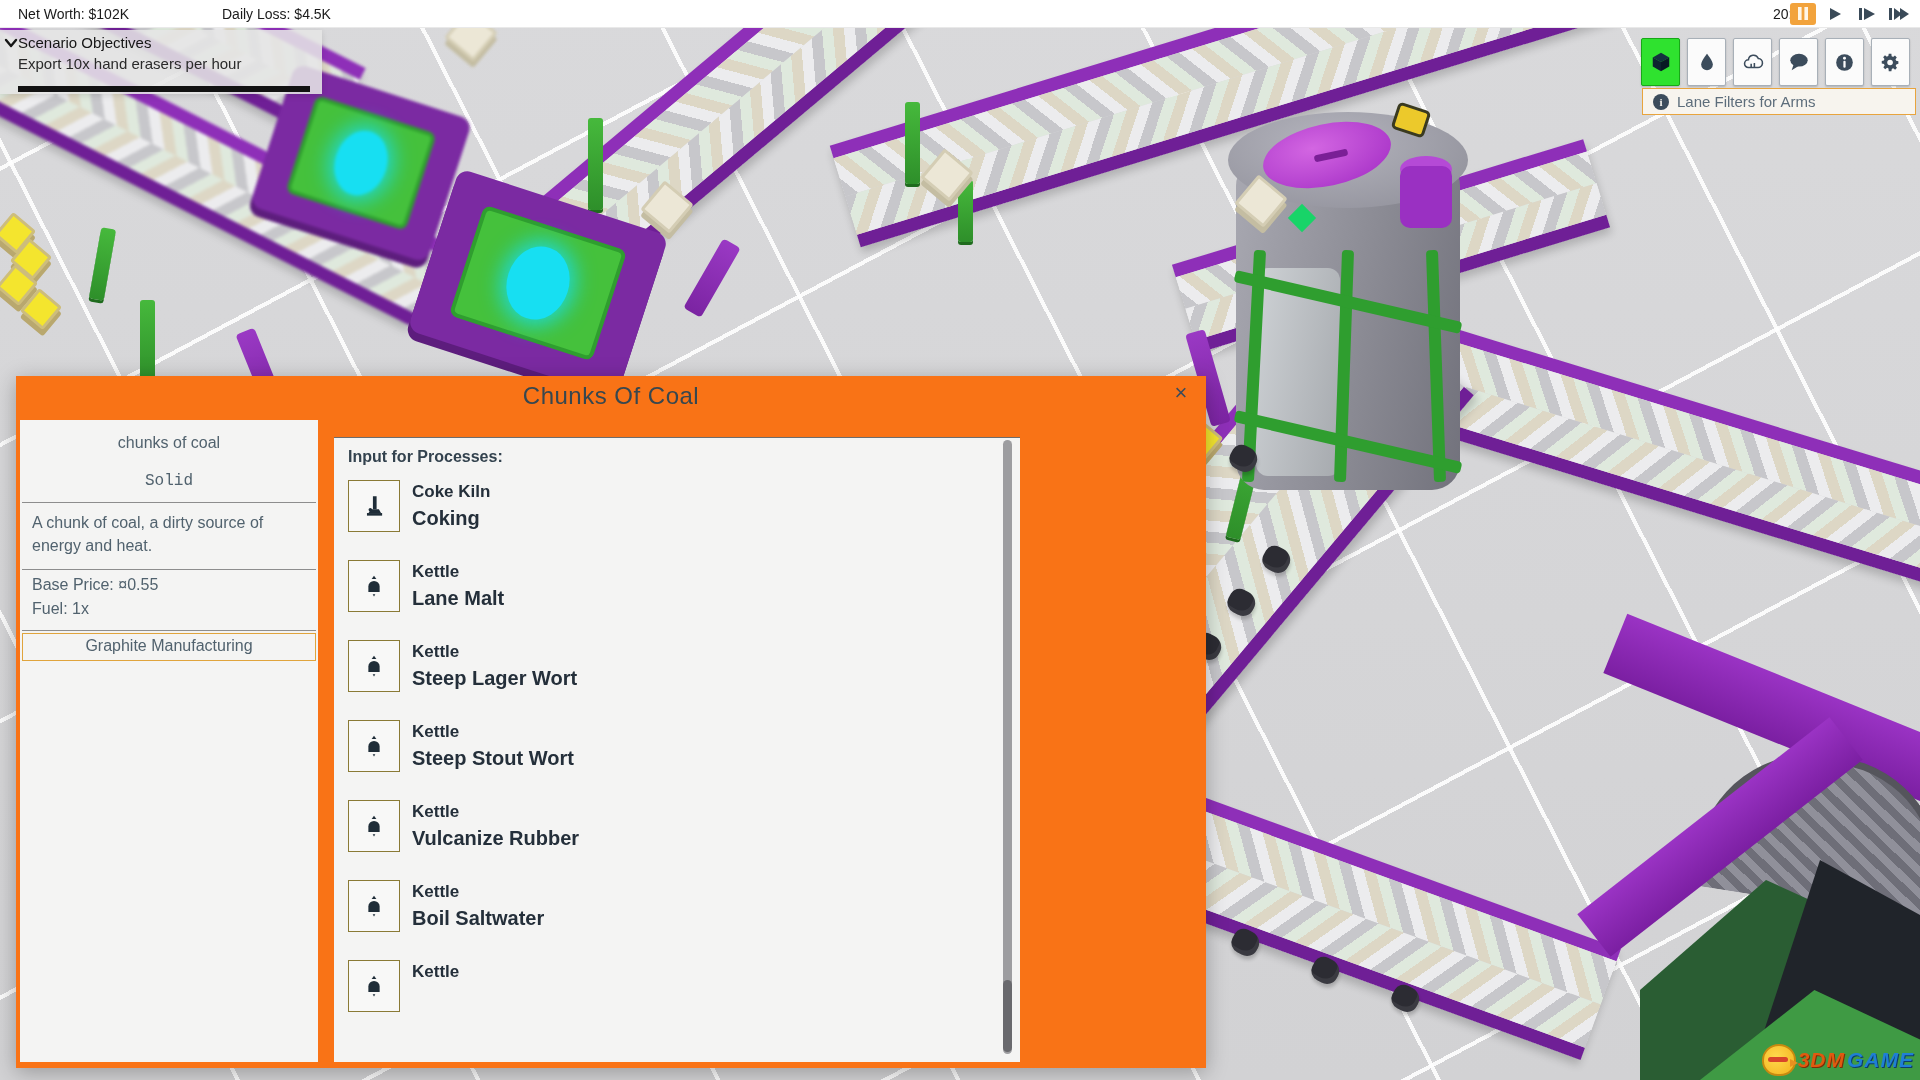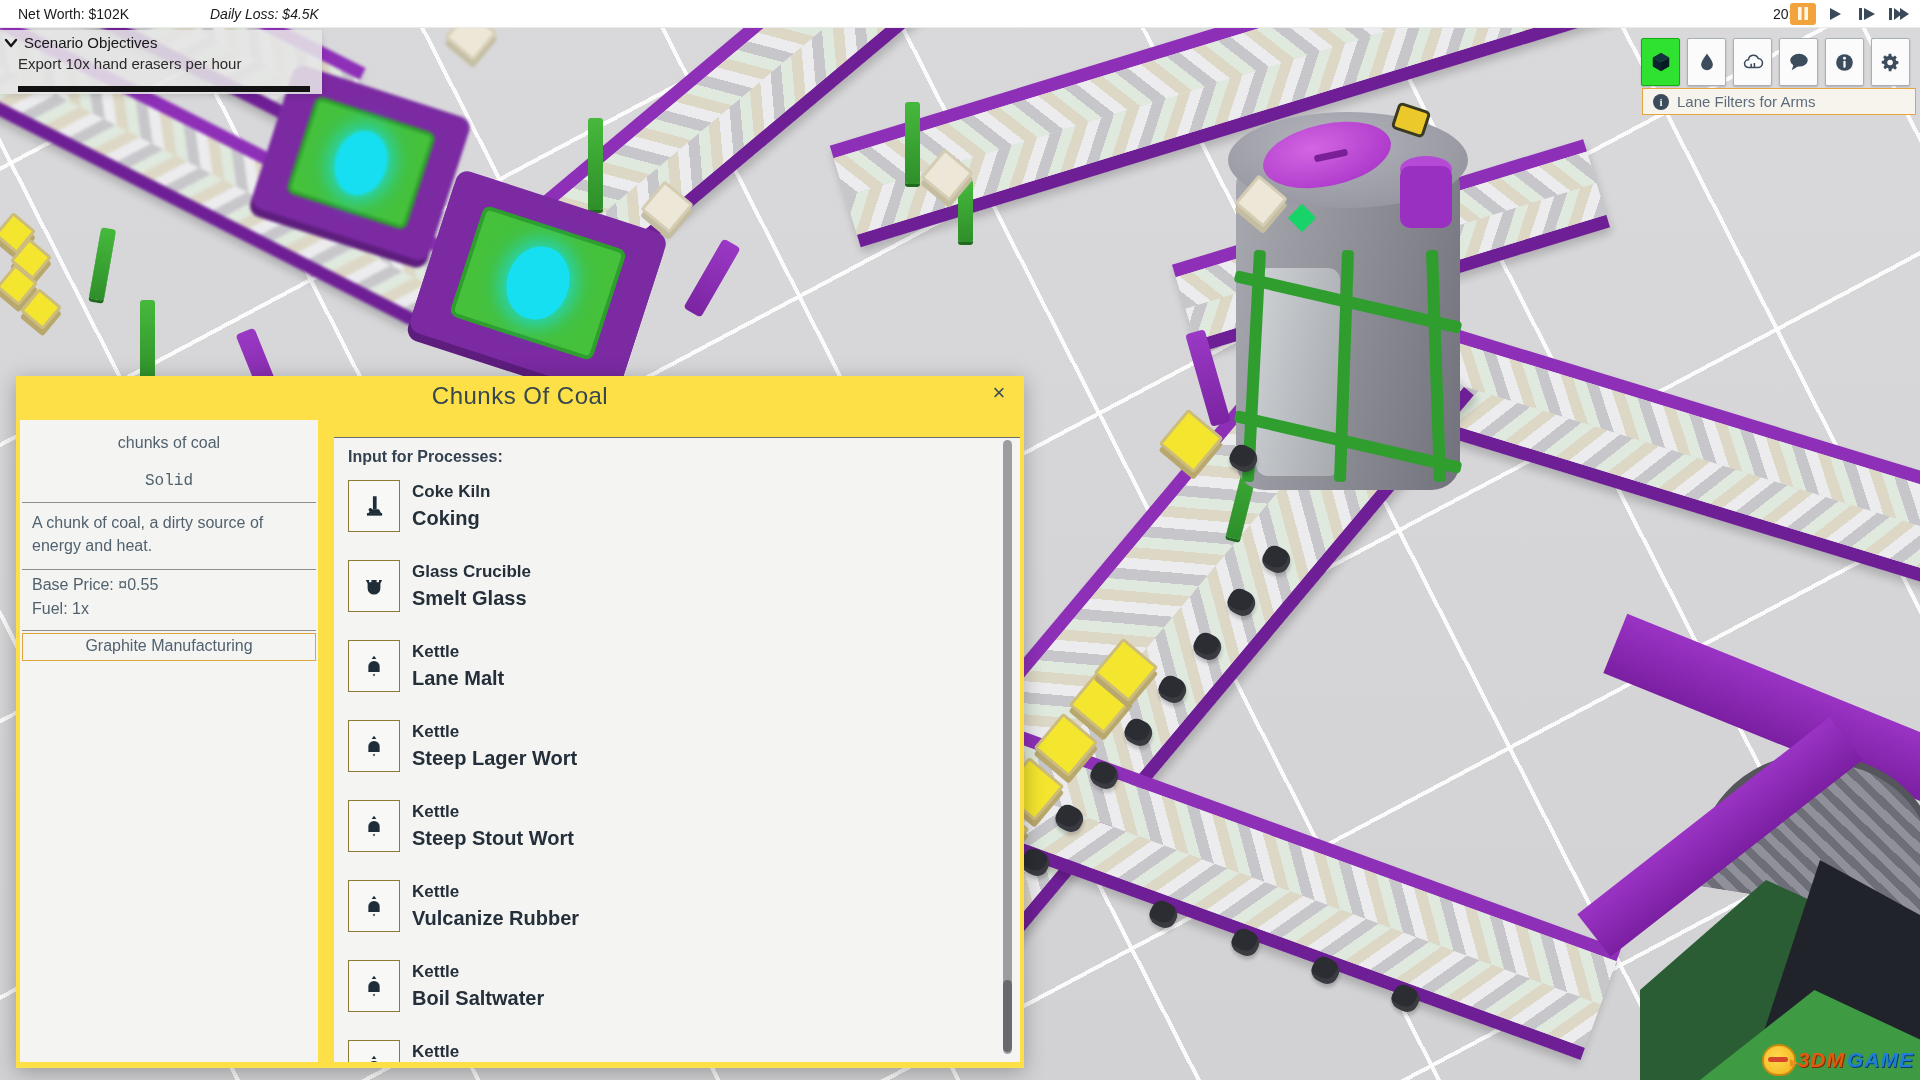--- a/index.html
+++ b/index.html
@@ -56,47 +56,47 @@
             position:relative;border:2px solid #c88a10;}
   .wm .bird:before{content:"";position:absolute;left:4px;top:11px;width:20px;height:5px;background:#d8452a;border-radius:3px;}
   .wm .bird:after{content:"";position:absolute;right:-4px;top:13px;border-left:8px solid #e89020;border-top:4px solid transparent;border-bottom:4px solid transparent;}
   .wm .t1{font-size:21px;font-weight:bold;font-style:italic;color:#e05a10;text-shadow:1px 1px 0 #7d2d05;letter-spacing:1px;}
   .wm .t2{font-size:21px;font-weight:bold;font-style:italic;color:#1f7fd4;text-shadow:1px 1px 0 #0d3c6b;letter-spacing:1px;}
 
   
   .topbar{position:absolute;left:0;top:0;width:1920px;height:27px;background:#ffffff;z-index:30;
           display:flex;align-items:center;font-size:14px;color:#1a1a1a;border-bottom:1px solid #e9e9e9;}
   .topbar .networth{position:absolute;left:18px;}
-  .topbar .dailyloss{position:absolute;left:210px;font-style:italic;}
+  .topbar .dailyloss{position:absolute;left:222px;}
   .topbar .clock{position:absolute;right:112px;font-size:14px;color:#1a1a1a;}
   .timectl{position:absolute;right:8px;top:2px;display:flex;align-items:center;gap:6px;height:23px;}
   .tbtn{width:26px;height:22px;display:flex;align-items:center;justify-content:center;border-radius:3px;cursor:pointer;}
   .tbtn.pause{background:#f2a33c;}
   .tbtn svg{display:block;}
 
   
   .objpanel{position:absolute;left:0;top:30px;width:322px;height:64px;background:rgba(229,229,229,.88);z-index:20;
             box-shadow:0 2px 6px rgba(0,0,0,.12);}
-  .objhead{display:flex;align-items:center;gap:6px;padding:4px 6px 0 4px;font-size:15px;color:#161616;cursor:pointer;}
+  .objhead{display:flex;align-items:center;padding:4px 6px 0 4px;font-size:15px;color:#161616;cursor:pointer;}
   .objgoal{padding:4px 0 0 18px;font-size:15px;color:#2a2a2a;}
   .objtrack{position:absolute;left:18px;top:56px;width:292px;height:6px;background:#cfcfcf;}
   .objfill{height:6px;background:#121212;width:100%;}
 
   
   .toolbar{position:absolute;top:38px;right:10px;display:flex;gap:7px;z-index:20;}
   .toolbtn{width:37px;height:46px;background:#fbfbfb;border:1px solid #a8b0b8;border-radius:2px;
            display:flex;align-items:center;justify-content:center;cursor:pointer;box-shadow:0 1px 2px rgba(0,0,0,.18);}
   .toolbtn.sel{background:#2fe22f;border-color:#17a817;}
   .lanefilters{position:absolute;top:88px;right:4px;width:262px;height:25px;background:#f7f4ee;border:1px solid #e8a43d;
                z-index:20;display:flex;align-items:center;gap:8px;padding-left:10px;font-size:15px;color:#5d6d7b;}
   .infodot{width:16px;height:16px;border-radius:50%;background:#3c4c5c;color:#f7f4ee;font-size:11px;font-weight:bold;
            display:flex;align-items:center;justify-content:center;font-family:"Liberation Serif",serif;}
 
   
-  .dialog{position:absolute;left:16px;top:376px;width:1008px;height:692px;background:#fde047;z-index:25;
+  .dialog{position:absolute;left:16px;top:376px;width:1190px;height:692px;background:#f97316;z-index:25;
           box-shadow:0 4px 20px rgba(0,0,0,.28);overflow:hidden;}
   .dlg-title{position:absolute;left:0;top:6px;width:100%;text-align:center;font-size:24px;font-weight:300;
              color:#37474f;letter-spacing:.5px;}
   .dlg-close{position:absolute;right:12px;top:6px;font-size:22px;color:#3c4c5c;cursor:pointer;line-height:1;
              width:26px;height:26px;text-align:center;}
   .lpanel{position:absolute;left:4px;top:44px;width:298px;bottom:6px;background:#f4f4f3;
           font-size:16px;color:#51626e;}
   .lpanel .cname{text-align:center;padding-top:14px;}
   .lpanel .cstate{text-align:center;padding-top:20px;padding-bottom:12px;font-family:Liberation Mono, monospace;}
   .ldiv{border-top:1px solid #8d8d8d;margin:0 2px;}
@@ -365,33 +365,20 @@
                 <polygon points="9,15 16.5,15 18.5,18.5 7,18.5"></polygon>
                 <rect x="5.5" y="18.5" width="14" height="2.4"></rect>
               </svg>
           </span>
           <span class="ptxt">
             <span class="pline1" style="display:block">Coke Kiln</span>
             <span class="pline2" style="display:block">Coking</span>
           </span>
         </div>
 
-        <div class="prow">
-          <span class="pic">
-            <svg width="26" height="26" viewBox="0 0 24 24">
-                <path fill="#1f2d38" d="M4.5 6.5 h15 l-1.6 3.2 v4.3 a5.9 5.9 0 0 1-11.8 0 V9.7 Z"></path>
-                <rect x="7.4" y="6.5" width="2.2" height="2" fill="#f8f8f7"></rect>
-                <rect x="14.4" y="6.5" width="2.2" height="2" fill="#f8f8f7"></rect>
-              </svg>
-          </span>
-          <span class="ptxt">
-            <span class="pline1" style="display:block">Glass Crucible</span>
-            <span class="pline2" style="display:block">Smelt Glass</span>
-          </span>
-        </div>
 
         <div class="prow">
           <span class="pic">
             <svg width="26" height="26" viewBox="0 0 24 24" fill="#1f2d38">
                 <polygon points="12,2.5 14.2,5.5 9.8,5.5"></polygon>
                 <path d="M6.8 12.5 a5.2 5.2 0 0 1 10.4 0 v5 H6.8 Z"></path>
                 <polygon points="10.8,19.5 12,21.8 13.2,19.5"></polygon>
               </svg>
           </span>
           <span class="ptxt">

